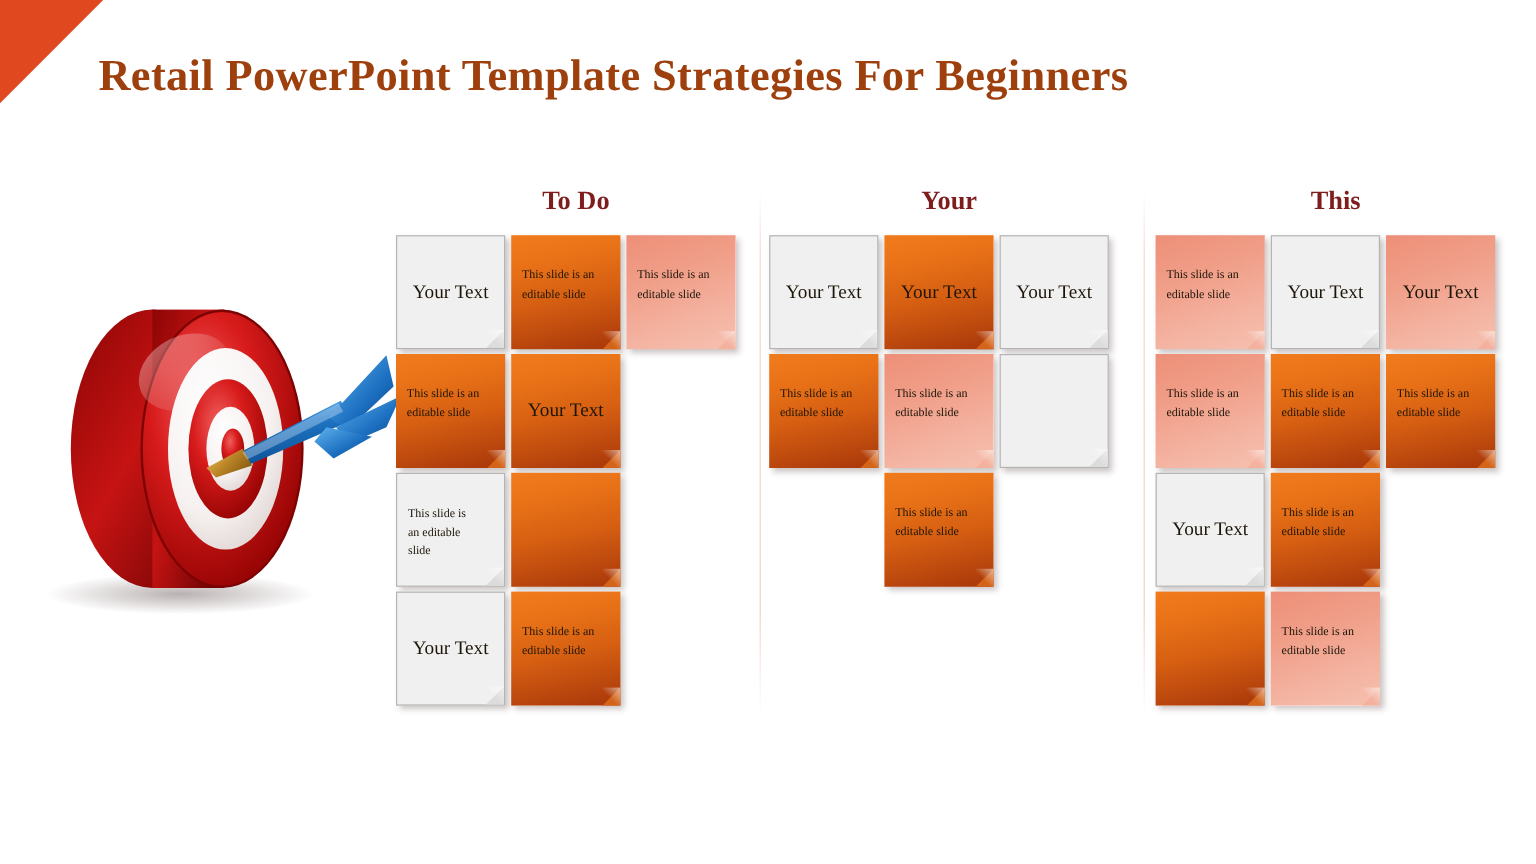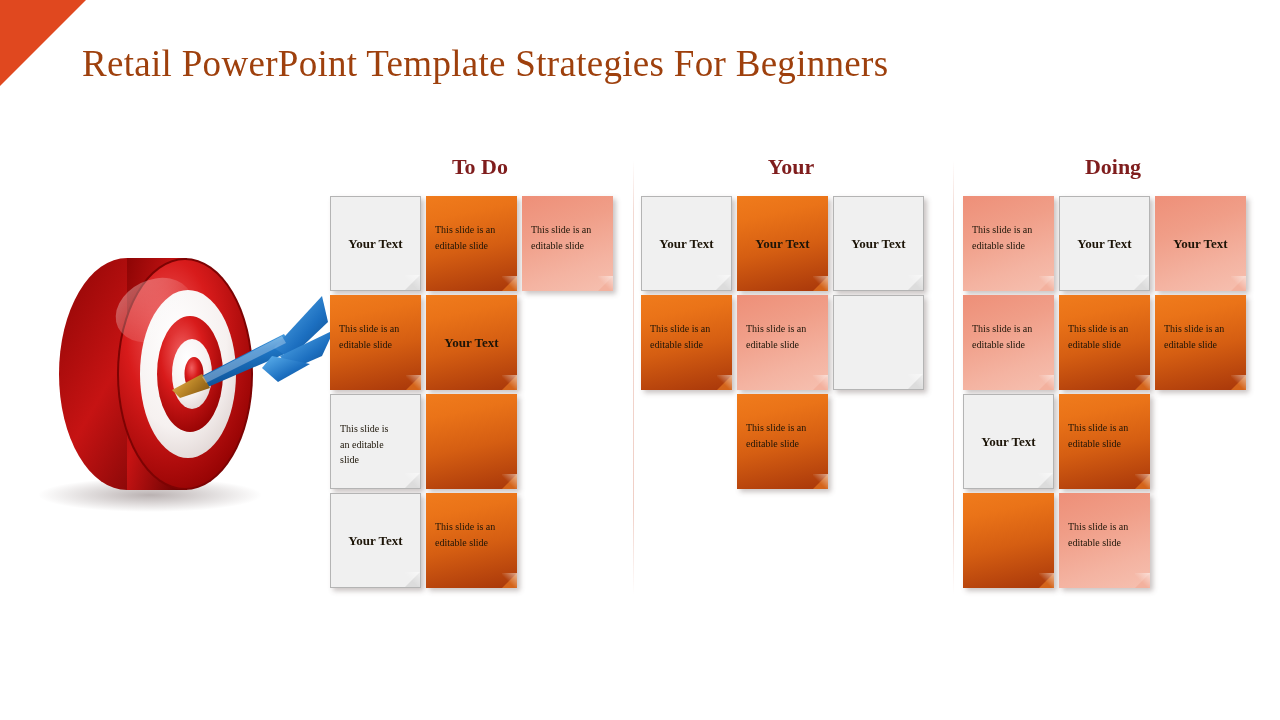--- a/index.html
+++ b/index.html
@@ -25,21 +25,21 @@
   }
 
   
   #slide-title {
     position: absolute;
     left: 82px;
     top: 42px;
     width: 1120px;
     font-family: "Liberation Serif", serif;
     font-size: 37px;
-    font-weight: 400;
+    font-weight: 700;
     color: #9e400d;
     letter-spacing: 0.3px;
     white-space: nowrap;
   }
 
   
   #dartboard-illustration {
     position: absolute;
     left: 22px;
     top: 252px;
@@ -123,22 +123,22 @@
     top: 26px;
     text-align: left;
   }
   
   .note.kind-title .note-text {
     top: 0; bottom: 0; left: 0; right: 0;
     display: flex;
     flex-direction: column;
     align-items: center;
     justify-content: center;
-    font-weight: 700;
-    font-size: 13px;
+    font-weight: 400;
+    font-size: 16px;
     line-height: 16px;
     text-align: center;
   }
 
   
   .note.c-orange {
     background: linear-gradient(168deg, #f07b1c 0%, #ea7318 22%, #d55e12 55%, #a8370a 100%);
   }
   .note.c-pink {
     background: linear-gradient(160deg, #ee8f78 0%, #f09e88 35%, #f4b3a1 72%, #f6c0b0 100%);
@@ -356,21 +356,21 @@
             <div class="note-text">This slide is an editable slide</div>
             <div class="fold"></div>
             <div class="fold-shade"></div>
           </div>
           <div class="note empty-slot"></div>
         </div>
       </div>
   </div>
 
   <div class="kanban-column" id="column-done">
-    <div class="column-title">Doing</div>
+    <div class="column-title">This</div>
     <div class="note-grid">
         <div class="note-row">
           <div class="note c-pink kind-para">
             <div class="note-text">This slide is an editable slide</div>
             <div class="fold"></div>
             <div class="fold-shade"></div>
           </div>
           <div class="note c-white kind-title">
             <div class="note-text">Your Text</div>
             <div class="fold"></div>

